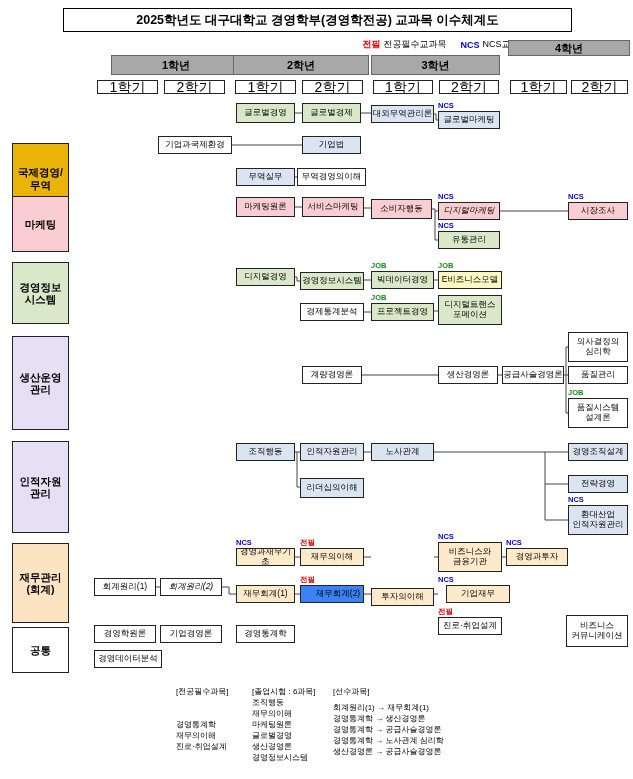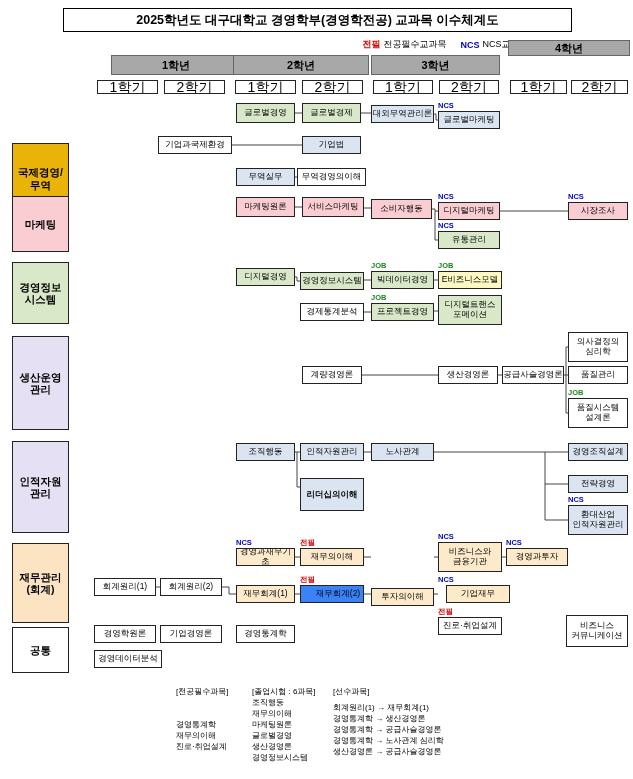--- a/index.html
+++ b/index.html
@@ -142,21 +142,21 @@
     <div class="box course" style="left: 371px; top: 105px; width: 63px; height: 18px; background: rgb(219, 229, 241);">대외무역관리론</div>
     <div class="box course" style="left: 438px; top: 111px; width: 62px; height: 18px; background: rgb(219, 229, 241);">글로벌마케팅</div>
     <div class="tagline" style="left: 438px; top: 102px; color: rgb(0, 0, 204);">NCS</div>
     <div class="box course" style="left: 158px; top: 136px; width: 74px; height: 18px; background: rgb(255, 255, 255);">기업과국제환경</div>
     <div class="box course" style="left: 302px; top: 136px; width: 59px; height: 18px; background: rgb(219, 229, 241);">기업법</div>
     <div class="box course" style="left: 236px; top: 168px; width: 59px; height: 18px; background: rgb(219, 229, 241);">무역실무</div>
     <div class="box course" style="left: 297px; top: 168px; width: 69px; height: 18px; background: rgb(255, 255, 255);">무역경영의이해</div>
     <div class="box course" style="left: 236px; top: 197px; width: 59px; height: 20px; background: rgb(249, 205, 210);">마케팅원론</div>
     <div class="box course" style="left: 302px; top: 197px; width: 62px; height: 20px; background: rgb(249, 205, 210);">서비스마케팅</div>
     <div class="box course" style="left: 371px; top: 199px; width: 61px; height: 20px; background: rgb(249, 205, 210);">소비자행동</div>
-    <div class="box course" style="left: 438px; top: 202px; width: 62px; height: 18px; background: rgb(249, 205, 210);">디지털마케팅</div>
+    <div class="box course" style="left: 438px; top: 202px; width: 62px; height: 18px; background: rgb(249, 205, 210); font-style: italic;">디지털마케팅</div>
     <div class="tagline" style="left: 438px; top: 193px; color: rgb(0, 0, 204);">NCS</div>
     <div class="box course" style="left: 568px; top: 202px; width: 60px; height: 18px; background: rgb(249, 205, 210);">시장조사</div>
     <div class="tagline" style="left: 568px; top: 193px; color: rgb(0, 0, 204);">NCS</div>
     <div class="box course" style="left: 438px; top: 231px; width: 62px; height: 18px; background: rgb(217, 232, 201);">유통관리</div>
     <div class="tagline" style="left: 438px; top: 222px; color: rgb(0, 0, 204);">NCS</div>
     <div class="box course" style="left: 236px; top: 268px; width: 59px; height: 18px; background: rgb(217, 232, 201);">디지털경영</div>
     <div class="box course" style="left: 300px; top: 272px; width: 64px; height: 18px; background: rgb(217, 232, 201);">경영정보시스템</div>
     <div class="box course" style="left: 371px; top: 271px; width: 63px; height: 18px; background: rgb(217, 232, 201);">빅데이터경영</div>
     <div class="tagline" style="left: 371px; top: 262px; color: rgb(26, 138, 26);">JOB</div>
     <div class="box course" style="left: 438px; top: 271px; width: 64px; height: 18px; background: #fef9c3;">E비즈니스모델</div>
@@ -172,37 +172,37 @@
     <div class="box course" style="left: 568px; top: 332px; width: 60px; height: 30px; background: rgb(255, 255, 255);">의사결정의
 심리학</div>
     <div class="box course" style="left: 568px; top: 366px; width: 60px; height: 18px; background: rgb(255, 255, 255);">품질관리</div>
     <div class="box course" style="left: 568px; top: 398px; width: 60px; height: 30px; background: rgb(255, 255, 255);">품질시스템
 설계론</div>
     <div class="tagline" style="left: 568px; top: 389px; color: rgb(26, 138, 26);">JOB</div>
     <div class="box course" style="left: 236px; top: 443px; width: 59px; height: 18px; background: rgb(219, 229, 241);">조직행동</div>
     <div class="box course" style="left: 300px; top: 443px; width: 64px; height: 18px; background: rgb(219, 229, 241);">인적자원관리</div>
     <div class="box course" style="left: 371px; top: 443px; width: 63px; height: 18px; background: rgb(219, 229, 241);">노사관계</div>
     <div class="box course" style="left: 568px; top: 443px; width: 60px; height: 18px; background: rgb(219, 229, 241);">경영조직설계</div>
-    <div class="box course" style="left: 300px; top: 478px; width: 64px; height: 33px; background: rgb(219, 229, 241); font-weight: bold;">리더십의이해</div>
+    <div class="box course" style="left: 300px; top: 478px; width: 64px; height: 20px; background: rgb(219, 229, 241);">리더십의이해</div>
     <div class="box course" style="left: 568px; top: 475px; width: 60px; height: 18px; background: rgb(219, 229, 241);">전략경영</div>
     <div class="box course" style="left: 568px; top: 505px; width: 60px; height: 30px; background: rgb(219, 229, 241);">환대산업
 인적자원관리</div>
     <div class="tagline" style="left: 568px; top: 496px; color: rgb(0, 0, 204);">NCS</div>
     <div class="box course" style="left: 236px; top: 548px; width: 59px; height: 18px; background: rgb(253, 234, 203);">경영과재무기초</div>
     <div class="tagline" style="left: 236px; top: 539px; color: rgb(0, 0, 204);">NCS</div>
     <div class="box course" style="left: 300px; top: 548px; width: 64px; height: 18px; background: rgb(253, 234, 203);">재무의이해</div>
     <div class="tagline" style="left: 300px; top: 539px; color: rgb(221, 0, 0);">전필</div>
     <div class="box course" style="left: 371px; top: 548px; width: 63px; height: 18px; background: rgb(253, 234, 203); margin-top: 40px;">투자의이해</div>
     <div class="box course" style="left: 438px; top: 542px; width: 64px; height: 30px; background: rgb(253, 234, 203);">비즈니스와
 금융기관</div>
     <div class="tagline" style="left: 438px; top: 533px; color: rgb(0, 0, 204);">NCS</div>
     <div class="box course" style="left: 506px; top: 548px; width: 62px; height: 18px; background: rgb(253, 234, 203);">경영과투자</div>
     <div class="tagline" style="left: 506px; top: 539px; color: rgb(0, 0, 204);">NCS</div>
     <div class="box course" style="left: 94px; top: 578px; width: 62px; height: 18px; background: rgb(255, 255, 255);">회계원리(1)</div>
-    <div class="box course" style="left: 160px; top: 578px; width: 62px; height: 18px; background: rgb(255, 255, 255);">회계원리(2)</div>
+    <div class="box course" style="left: 160px; top: 578px; width: 62px; height: 18px; background: rgb(255, 255, 255); font-style: italic;">회계원리(2)</div>
     <div class="box course" style="left: 236px; top: 585px; width: 59px; height: 18px; background: rgb(253, 234, 203);">재무회계(1)</div>
     <div class="box course" style="left: 300px; top: 585px; width: 64px; height: 18px; background: #3b82f6; padding-left: 12px;">재무회계(2)</div>
     <div class="tagline" style="left: 300px; top: 576px; color: rgb(221, 0, 0);">전필</div>
     <div class="box course" style="left: 438px; top: 585px; width: 64px; height: 18px; background: rgb(253, 234, 203); margin-left: 8px;">기업재무</div>
     <div class="tagline" style="left: 438px; top: 576px; color: rgb(0, 0, 204);">NCS</div>
     <div class="box course" style="left: 438px; top: 617px; width: 64px; height: 18px; background: rgb(255, 255, 255);">진로·취업설계</div>
     <div class="tagline" style="left: 438px; top: 608px; color: rgb(221, 0, 0);">전필</div>
     <div class="box course" style="left: 94px; top: 625px; width: 62px; height: 18px; background: rgb(255, 255, 255);">경영학원론</div>
     <div class="box course" style="left: 160px; top: 625px; width: 62px; height: 18px; background: rgb(255, 255, 255);">기업경영론</div>
     <div class="box course" style="left: 236px; top: 625px; width: 59px; height: 18px; background: rgb(255, 255, 255);">경영통계학</div>

